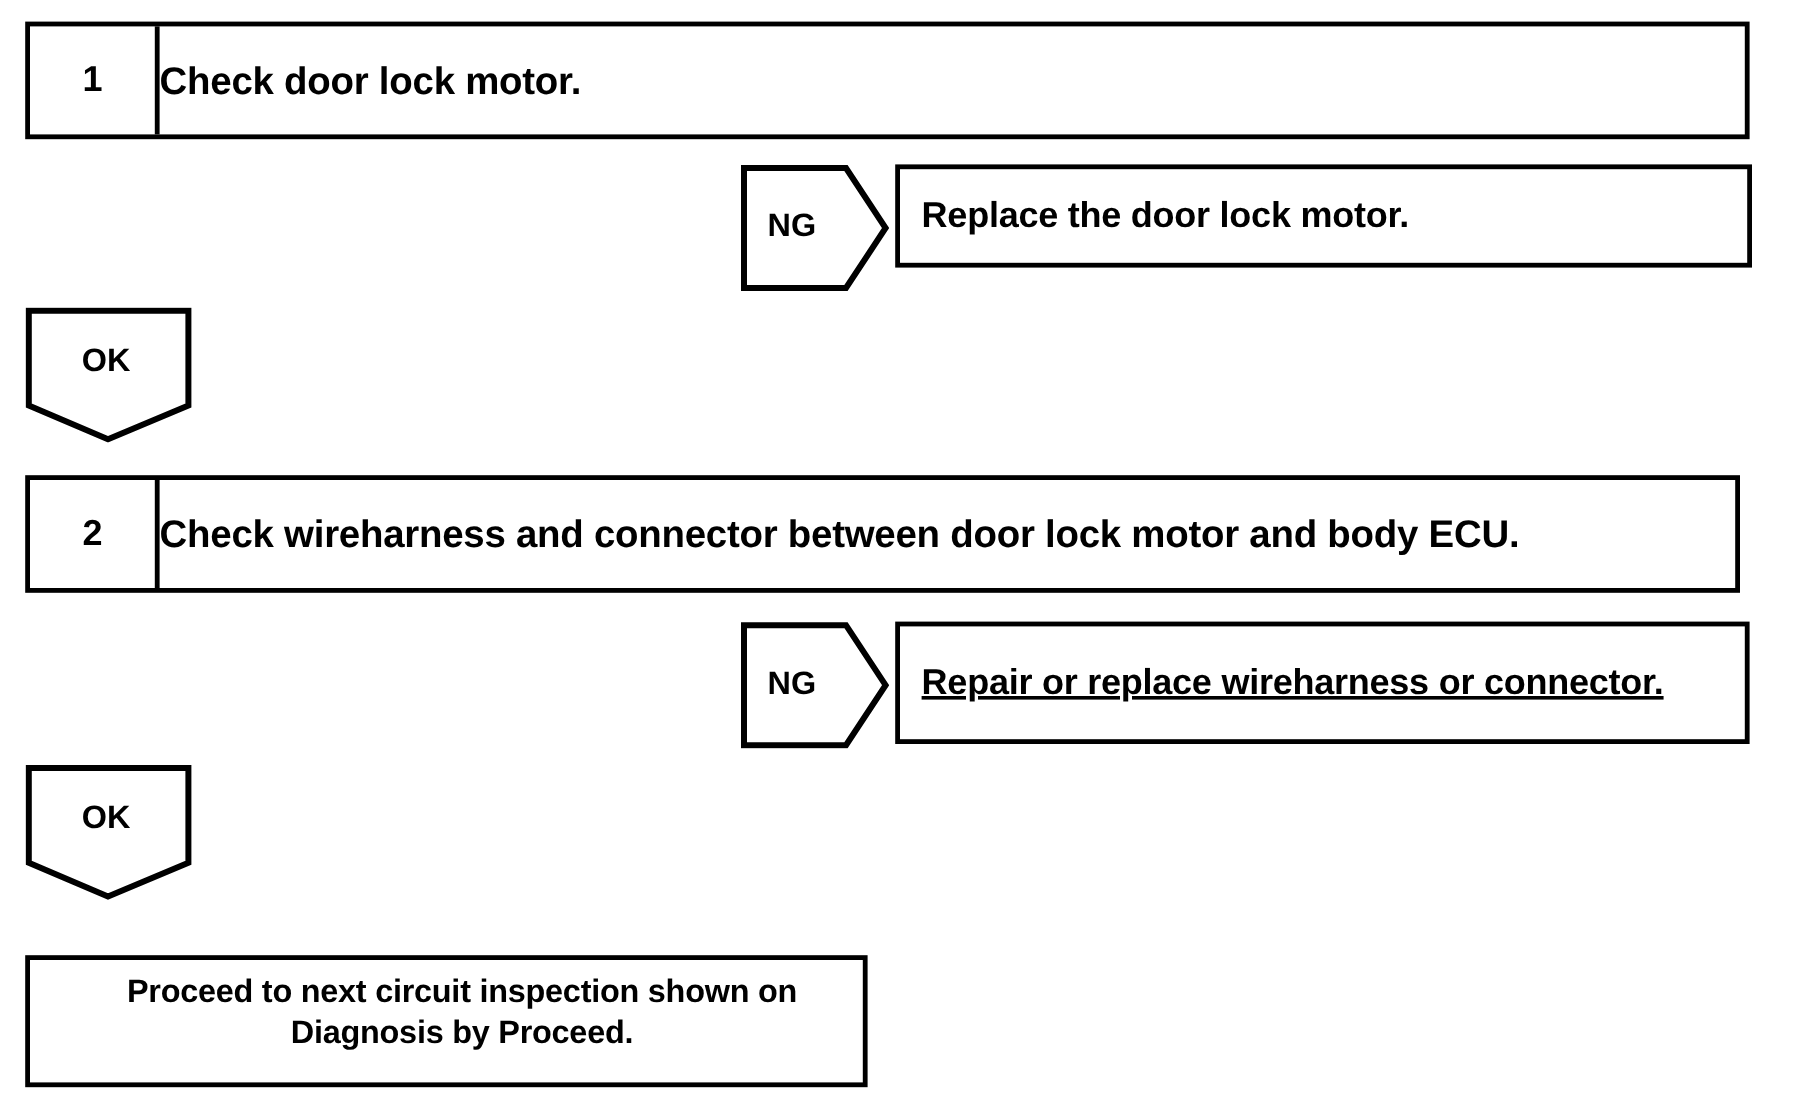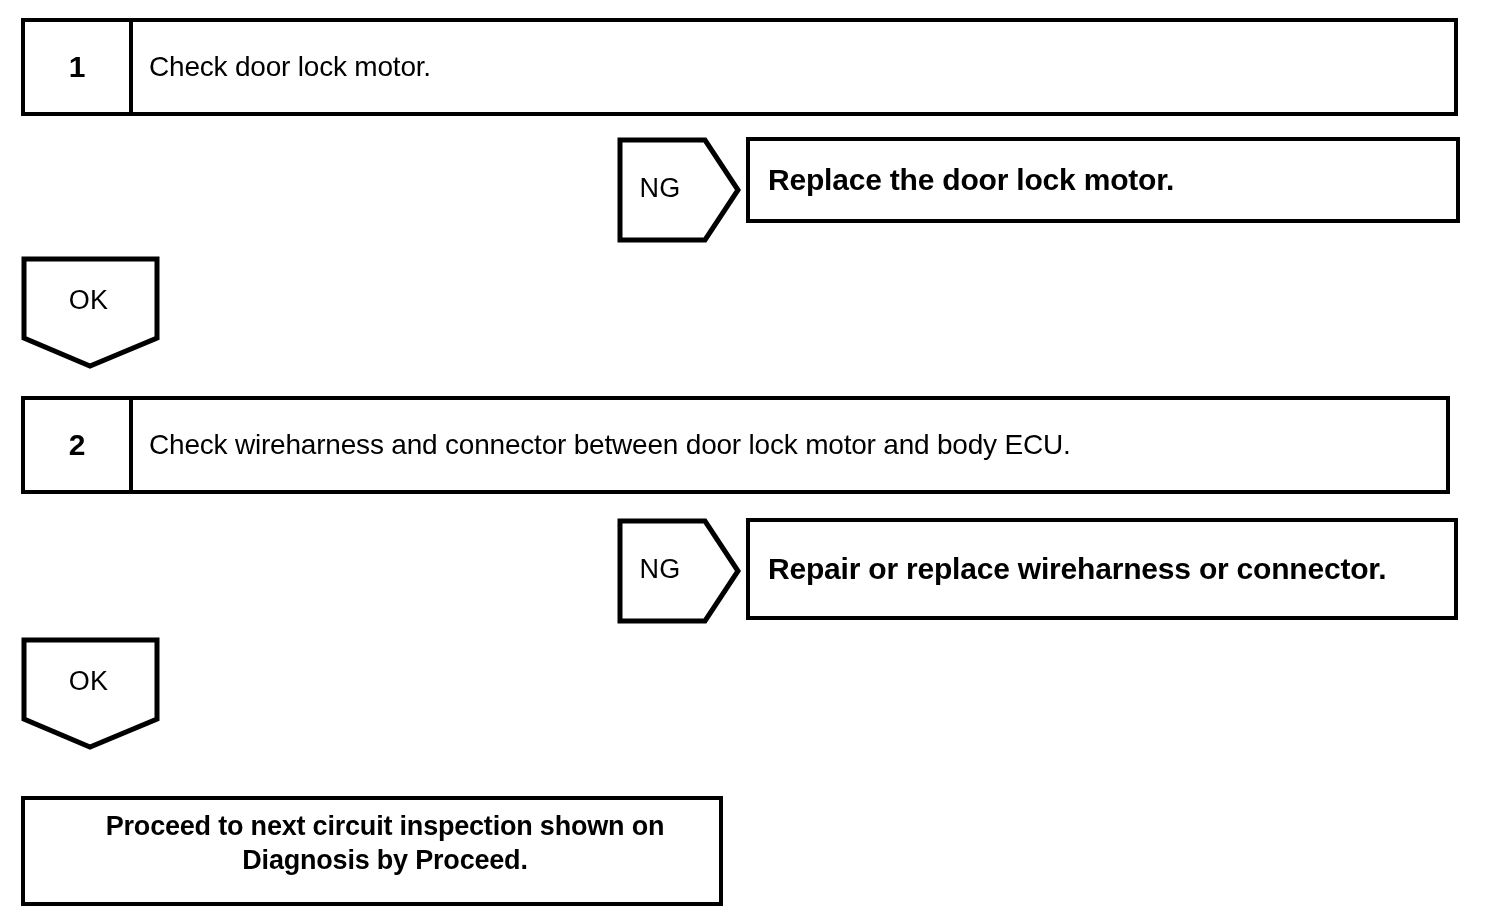--- a/index.html
+++ b/index.html
@@ -38,23 +38,23 @@
     align-items: center;
     justify-content: center;
     font-size: 30px;
     font-weight: bold;
     letter-spacing: 0px;
   }
   .step-text {
     flex: 1 1 auto;
     display: flex;
     align-items: center;
-    padding-left: 16px;
-    font-size: 28px;
-    font-weight: normal;
+    padding-left: 0;
+    font-size: 32px;
+    font-weight: bold;
     letter-spacing: -0.2px;
     white-space: nowrap;
   }
 
   
   .result-box {
     position: absolute;
     box-sizing: border-box;
     border: 4px solid #000;
     background: #fff;
@@ -88,21 +88,21 @@
   .arrow svg { display: block; }
   .arrow-poly {
     fill: #ffffff;
     stroke: #000000;
     stroke-width: 5;
     stroke-linejoin: miter;
   }
   .arrow-label {
     position: absolute;
     font-size: 27px;
-    font-weight: normal;
+    font-weight: bold;
     letter-spacing: 0.2px;
     pointer-events: none;
   }
   .arrow-label-ng {
     left: 0; top: 0;
     width: 86px;
     text-align: center;
     line-height: 102px;
   }
   .arrow-label-ok {
@@ -143,21 +143,21 @@
     <div class="step-text">Check wireharness and connector between door lock motor and body ECU.</div>
   </div>
 
   <div class="arrow" style="left:617px; top:518px; width:124px; height:106px;">
     <svg width="124" height="106" viewBox="0 0 124 106" aria-hidden="true">
       <polygon class="arrow-poly" points="3,3 88,3 121,53 88,103 3,103"></polygon>
     </svg>
     <span class="arrow-label arrow-label-ng">NG</span>
   </div>
 
-  <div class="result-box" style="left:746px; top:518px; width:712px; height:102px;">Repair or replace wireharness or connector.</div>
+  <div class="result-box" style="left:746px; top:518px; width:712px; height:102px;text-decoration:underline;">Repair or replace wireharness or connector.</div>
 
   <div class="arrow" style="left:21px; top:637px; width:139px; height:113px;">
     <svg width="139" height="113" viewBox="0 0 139 113" aria-hidden="true">
       <polygon class="arrow-poly" points="3,3 136,3 136,82 69,110 3,82"></polygon>
     </svg>
     <span class="arrow-label arrow-label-ok">OK</span>
   </div>
 
   <div class="terminal-box" style="left:21px; top:796px; width:702px; height:110px;">
     <span class="terminal-line">Proceed to next circuit inspection shown on</span>

